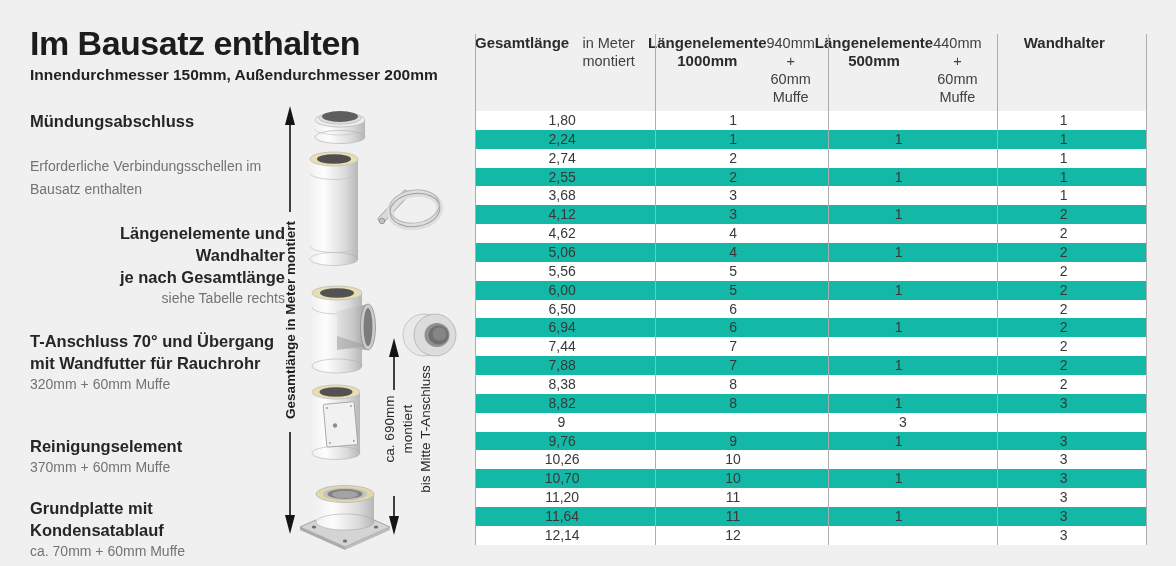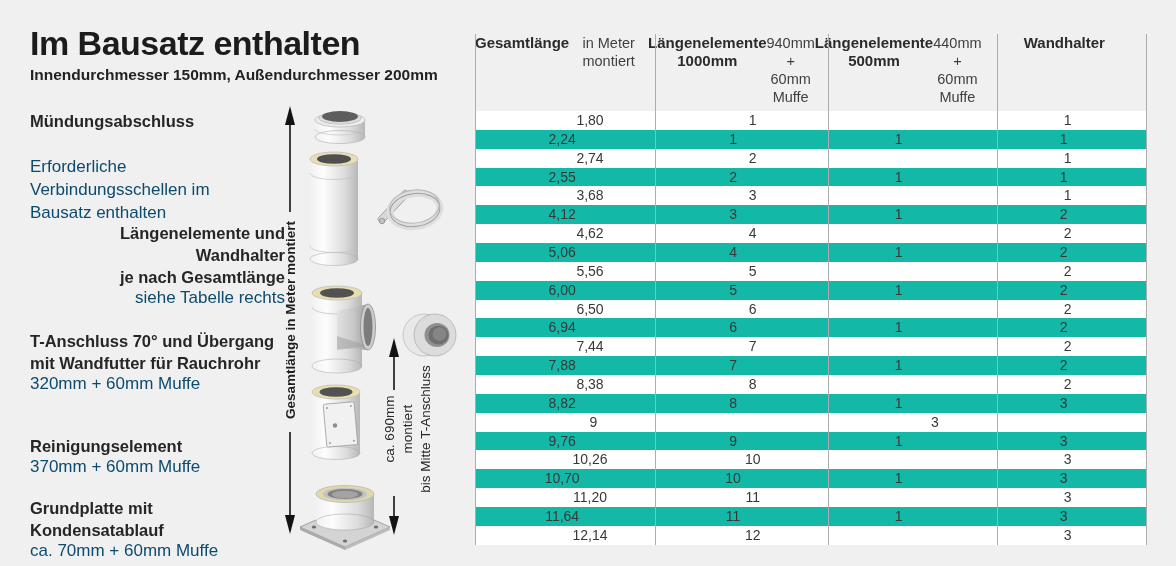--- a/index.html
+++ b/index.html
@@ -16,37 +16,37 @@
   .page-title {
     position: absolute; left: 30px; top: 24px;
     font-size: 34px; font-weight: 800; letter-spacing: -0.5px; color: #1c1c1c;
   }
   .page-subtitle {
     position: absolute; left: 30px; top: 66px;
     font-size: 15.5px; font-weight: 700; color: #222;
   }
   .item { position: absolute; left: 30px; width: 255px; }
   .item-title { font-size: 16.5px; font-weight: 700; color: #262626; line-height: 22px; white-space: pre-line; }
-  .item-desc  { font-size: 17px; font-weight: 400; color: #0c4a6e; line-height: 20px; white-space: pre-line; }
+  .item-desc  { font-size: 14px; font-weight: 400; color: #737373; line-height: 20px; white-space: pre-line; }
   .item-desc.loose { line-height: 23px; }
   #item1 { top: 110px; } #item2 { top: 155px; } #item3 { top: 222px; text-align: right; }
   #item4 { top: 330px; } #item5 { top: 435px; } #item6 { top: 497px; }
 
   .diagram-svg { position: absolute; left: 268px; top: 98px; }
   .diagram-svg text { font-family: "Liberation Sans", sans-serif; }
 
   .ktable { position: absolute; left: 475px; top: 34px; width: 672px; height: 511px; }
   .thead { display: flex; height: 77px; }
   .thcell { display: flex; flex-direction: row; justify-content: center; text-align: center; }
   .c0 { width: 180px; } .c1 { width: 173px; } .c2 { width: 169px; } .c3 { width: 172px; }
   .th-title { font-size: 15px; font-weight: 700; color: #2b2b2b; line-height: 18px; white-space: pre-line; }
   .th-sub   { font-size: 14.5px; font-weight: 400; color: #3f3f3f; line-height: 18px; white-space: pre-line; }
   .tbody { }
   .trow { display: flex; height: 18.87px; }
-  .trow.even { background: #ffffff; padding-left: 32px; }
+  .trow.even { background: #ffffff; }
   .trow.odd  { background: #14b8a6; }
   .tcell { font-size: 14px; color: #383838; line-height: 18.87px; text-align: center; }
   .vline { position: absolute; top: 0; width: 1px; height: 511px; background: #adadad; }
 </style>
 </head>
 <body>
 
 <div class="page">
 
   <div class="page-title">Im Bausatz enthalten</div>

